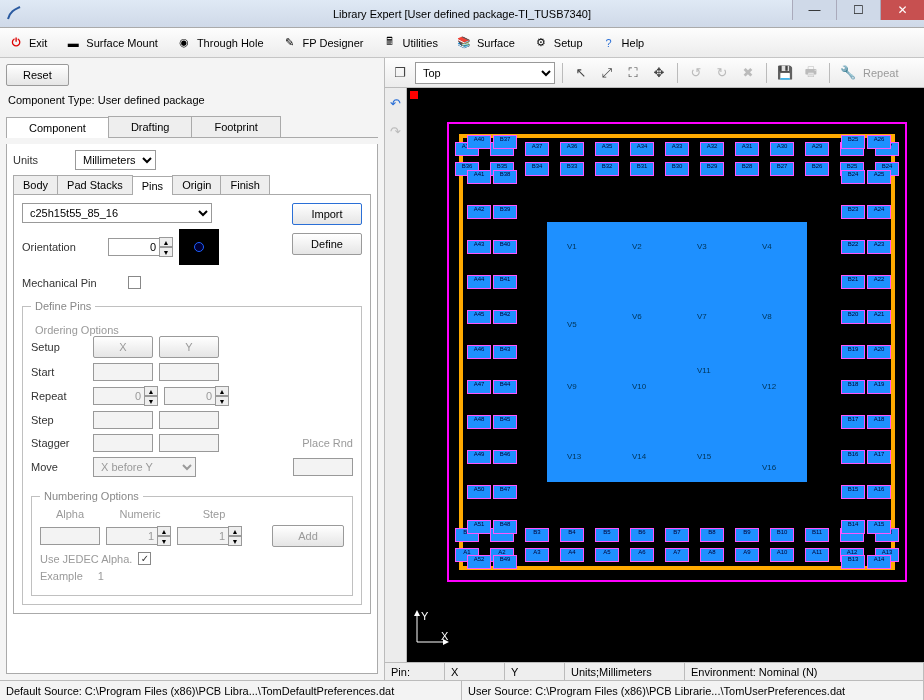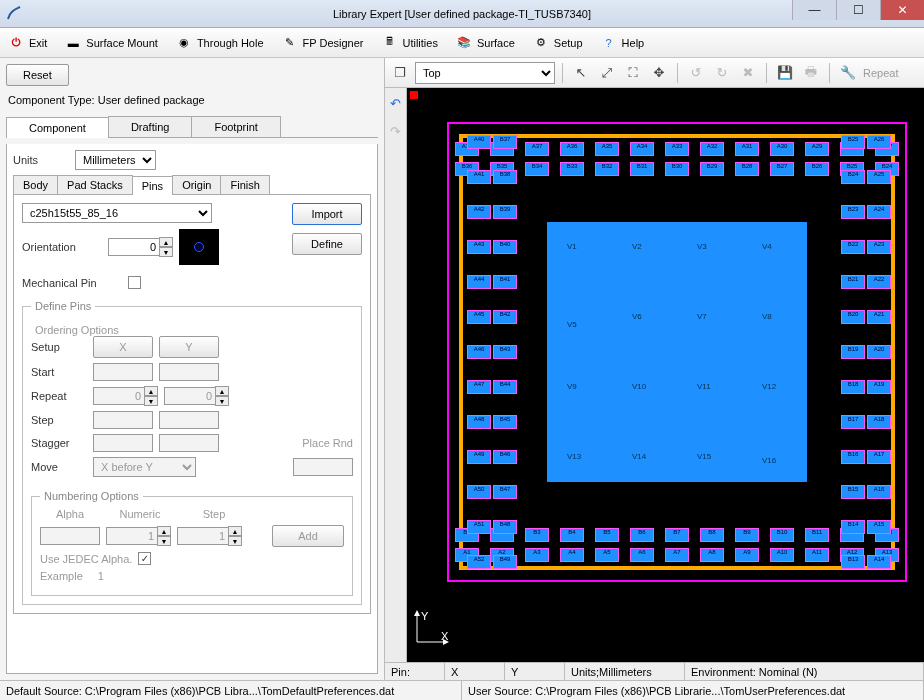--- a/index.html
+++ b/index.html
@@ -392,26 +392,26 @@
             <div class="vg" style="left: 120px; top: 120px;">V1</div>
             <div class="vg" style="left: 185px; top: 120px;">V2</div>
             <div class="vg" style="left: 250px; top: 120px;">V3</div>
             <div class="vg" style="left: 315px; top: 120px;">V4</div>
             <div class="vg" style="left: 120px; top: 198px;">V5</div>
             <div class="vg" style="left: 185px; top: 190px;">V6</div>
             <div class="vg" style="left: 250px; top: 190px;">V7</div>
             <div class="vg" style="left: 315px; top: 190px;">V8</div>
             <div class="vg" style="left: 120px; top: 260px;">V9</div>
             <div class="vg" style="left: 185px; top: 260px;">V10</div>
-            <div class="vg" style="left: 250px; top: 260px;">V11</div>
+            <div class="vg" style="left: 250px; top: 244px;">V11</div>
             <div class="vg" style="left: 315px; top: 260px;">V12</div>
             <div class="vg" style="left: 120px; top: 330px;">V13</div>
             <div class="vg" style="left: 185px; top: 330px;">V14</div>
             <div class="vg" style="left: 250px; top: 330px;">V15</div>
-            <div class="vg" style="left: 315px; top: 334px;">V16</div>
+            <div class="vg" style="left: 315px; top: 341px;">V16</div>
           </div>
         <div class="axis">
           <svg width="40" height="40">
               <line x1="6" y1="34" x2="6" y2="6" stroke="#fff"></line>
               <polygon points="6,2 3,8 9,8" fill="#fff"></polygon>
               <line x1="6" y1="34" x2="34" y2="34" stroke="#fff"></line>
               <polygon points="38,34 32,31 32,37" fill="#fff"></polygon>
               <text x="10" y="12" fill="#fff" font-size="10">Y</text>
               <text x="30" y="32" fill="#fff" font-size="10">X</text>
             </svg>

